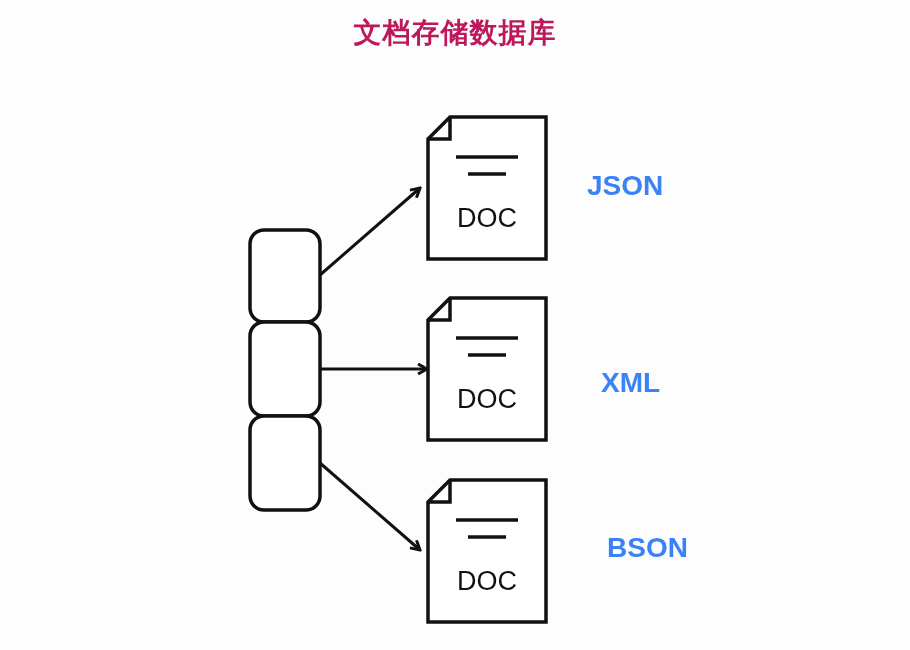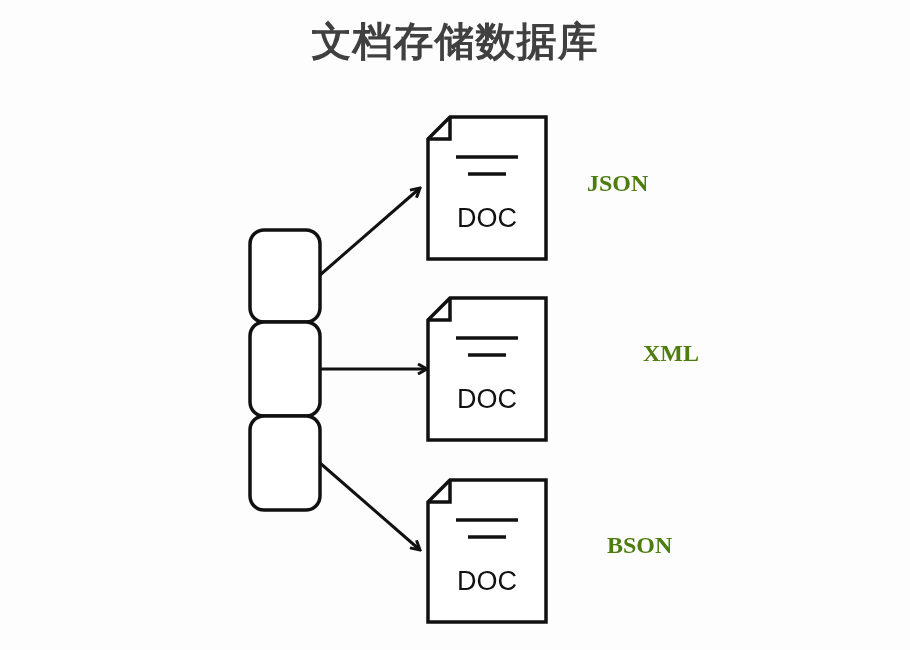--- a/index.html
+++ b/index.html
@@ -1,21 +1,21 @@
 <!DOCTYPE html>
 <html><head>
 <meta charset="utf-8">
 <style>
   html, body { margin: 0; padding: 0; background: #fdfdfd; }
   body { width: 910px; height: 650px; position: relative; overflow: hidden;
          font-family: "DejaVu Sans", sans-serif; }
   .title { position: absolute; left: 0; width: 910px; top: 14px; text-align: center;
-           font-size: 40px; font-weight: bold; color: #404040; letter-spacing: 1px; }
-  .fmt { position: absolute; font-family: Liberation Serif, serif; font-weight: bold;
-         font-size: 24px; color: #4d7c0f; }
+           font-size: 28px; font-weight: bold; color: #be185d; letter-spacing: 1px; }
+  .fmt { position: absolute; font-family: Liberation Sans, sans-serif; font-weight: bold;
+         font-size: 28px; color: #3b82f6; }
   svg { position: absolute; left: 0; top: 0; }
   .doctext { font-family: "Liberation Sans", sans-serif; font-size: 27px; fill: #111; }
 </style>
 </head>
 <body>
 
 <div class="title">文档存储数据库</div>
 
 <svg width="910" height="650">
   <defs>
@@ -51,14 +51,14 @@
   <g transform="translate(428,480)">
     <path d="M0,22 L22,0 L118,0 L118,142 L0,142 Z" fill="#fff" stroke="#111" stroke-width="3.5" stroke-linejoin="miter"></path>
     <path d="M0,22 L22,22 L22,0" fill="none" stroke="#111" stroke-width="3.5"></path>
     <line x1="28" y1="40" x2="90" y2="40" stroke="#111" stroke-width="3.5"></line>
     <line x1="40" y1="57" x2="78" y2="57" stroke="#111" stroke-width="3.5"></line>
     <text class="doctext" x="59" y="110" text-anchor="middle">DOC</text>
   </g>
 </svg>
 
 <div class="fmt" style="left:587px; top:170px;">JSON</div>
-<div class="fmt" style="left:601px; top:340px;margin-left:42px;">XML</div>
+<div class="fmt" style="left:601px; top:367px;">XML</div>
 <div class="fmt" style="left:607px; top:532px;">BSON</div>
 
 </body></html>

